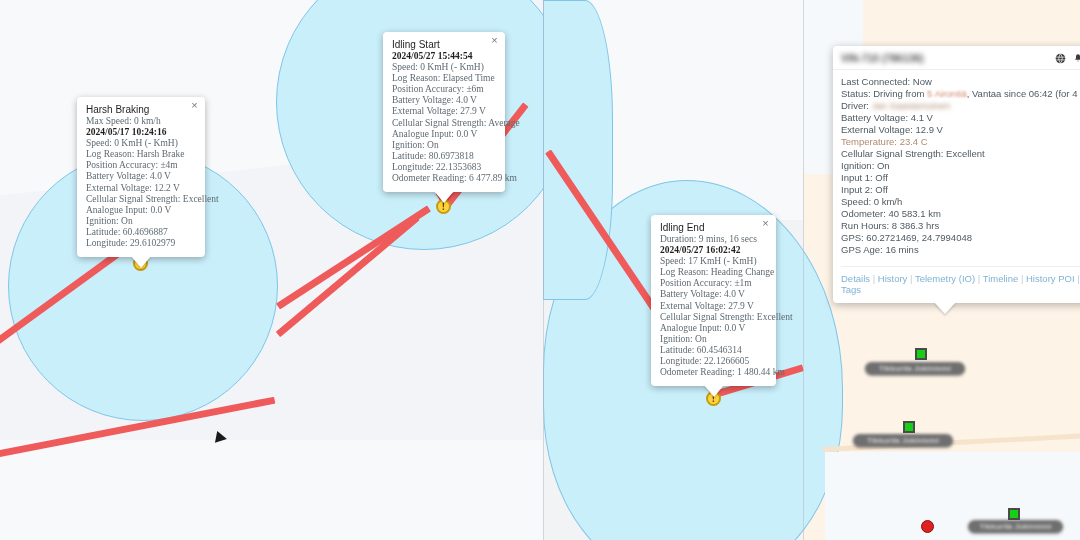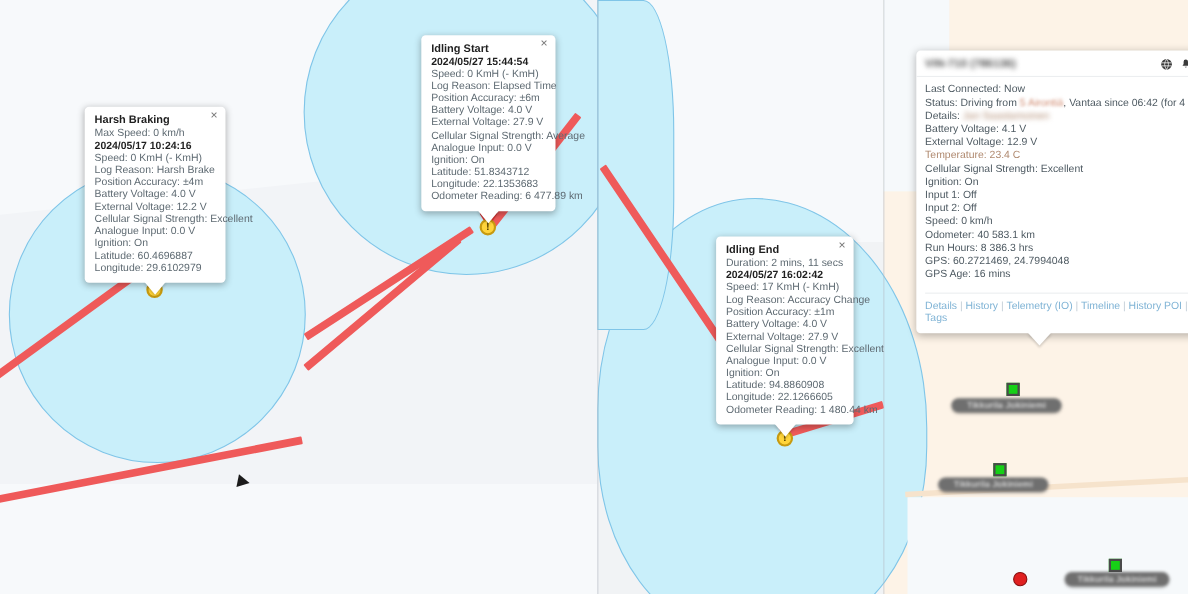--- a/index.html
+++ b/index.html
@@ -101,24 +101,24 @@
     filter: drop-shadow(0 2px 1px rgba(0,0,0,.16));
   }
   .iw-close {
     position: absolute; top: 2px; right: 4px;
     width: 13px; height: 13px;
     color: #7a7a7a; font-size: 11px; line-height: 13px;
     text-align: center; cursor: pointer; background: none; border: 0;
     padding: 0; font-family: "Liberation Sans", sans-serif;
   }
   .iw-title {
-    font-size: 10px; font-weight: bold; color: #1f1f1f;
+    font-size: 10px; font-weight: normal; color: #1f1f1f;
     margin-bottom: 1px; padding-right: 14px;
   }
-  .iw-row { font-size: 9.5px; color: #5e6a72; line-height: 11.1px; white-space: nowrap; }
+  .iw-row { font-size: 9.5px; color: #5e6a72; line-height: 11.1px; white-space: nowrap; font-family: Liberation Serif, serif; }
   .iw-row.strong { font-weight: bold; color: #1f1f1f; }
 
   #iw-harsh { left: 77px;  top: 97px;  width: 128px; }
   #iw-start { left: 383px; top: 32px;  width: 122px; }
   #iw-end   { left: 651px; top: 215px; width: 125px; }
 
   
   #vehicle-card {
     position: absolute; left: 833px; top: 46px; width: 258px;
     background: #fff; border-radius: 4px;
@@ -289,42 +289,42 @@
     <div>
       <div class="iw-row strong">2024/05/27 15:44:54</div>
       <div class="iw-row">Speed: 0 KmH (- KmH)</div>
       <div class="iw-row">Log Reason: Elapsed Time</div>
       <div class="iw-row">Position Accuracy: ±6m</div>
       <div class="iw-row">Battery Voltage: 4.0 V</div>
       <div class="iw-row">External Voltage: 27.9 V</div>
       <div class="iw-row">Cellular Signal Strength: Average</div>
       <div class="iw-row">Analogue Input: 0.0 V</div>
       <div class="iw-row">Ignition: On</div>
-      <div class="iw-row">Latitude: 51.8343712</div>
+      <div class="iw-row">Latitude: 80.6973818</div>
       <div class="iw-row">Longitude: 22.1353683</div>
       <div class="iw-row">Odometer Reading: 6 477.89 km</div>
     </div>
     <div class="tip"></div>
   </div>
 
   <div class="infowin" id="iw-end">
     <button class="iw-close">×</button>
     <div class="iw-title">Idling End</div>
     <div>
-      <div class="iw-row">Duration: 2 mins, 11 secs</div>
+      <div class="iw-row">Duration: 9 mins, 16 secs</div>
       <div class="iw-row strong">2024/05/27 16:02:42</div>
       <div class="iw-row">Speed: 17 KmH (- KmH)</div>
-      <div class="iw-row">Log Reason: Accuracy Change</div>
+      <div class="iw-row">Log Reason: Heading Change</div>
       <div class="iw-row">Position Accuracy: ±1m</div>
       <div class="iw-row">Battery Voltage: 4.0 V</div>
       <div class="iw-row">External Voltage: 27.9 V</div>
       <div class="iw-row">Cellular Signal Strength: Excellent</div>
       <div class="iw-row">Analogue Input: 0.0 V</div>
       <div class="iw-row">Ignition: On</div>
-      <div class="iw-row">Latitude: 94.8860908</div>
+      <div class="iw-row">Latitude: 60.4546314</div>
       <div class="iw-row">Longitude: 22.1266605</div>
       <div class="iw-row">Odometer Reading: 1 480.44 km</div>
     </div>
     <div class="tip"></div>
   </div>
 
   <div id="vehicle-card">
     <div class="vc-head">
       <span class="vc-title">VIN-710 (786136)</span>
       <span class="vc-icons">
@@ -346,21 +346,21 @@
     <div class="vc-body">
       <div class="vc-row">
         <span>Last Connected:</span>
         <span>Now</span>
       </div>
       <div class="vc-row">
         <span>Status:</span>
         <span style="color:#4e5a62;">Driving from <span class="vc-link-muted" style="filter:blur(1.3px);">5 Airontiä</span>, Vantaa since 06:42 (for 4 hrs, 44 mins)</span>
       </div>
       <div class="vc-row">
-        <span>Details:</span>
+        <span>Driver:</span>
         <span class="vc-blur">Jan Saastamoinen</span>
       </div>
       <div class="vc-row">
         <span>Battery Voltage:</span>
         <span>4.1 V</span>
       </div>
       <div class="vc-row">
         <span>External Voltage:</span>
         <span>12.9 V</span>
       </div>

